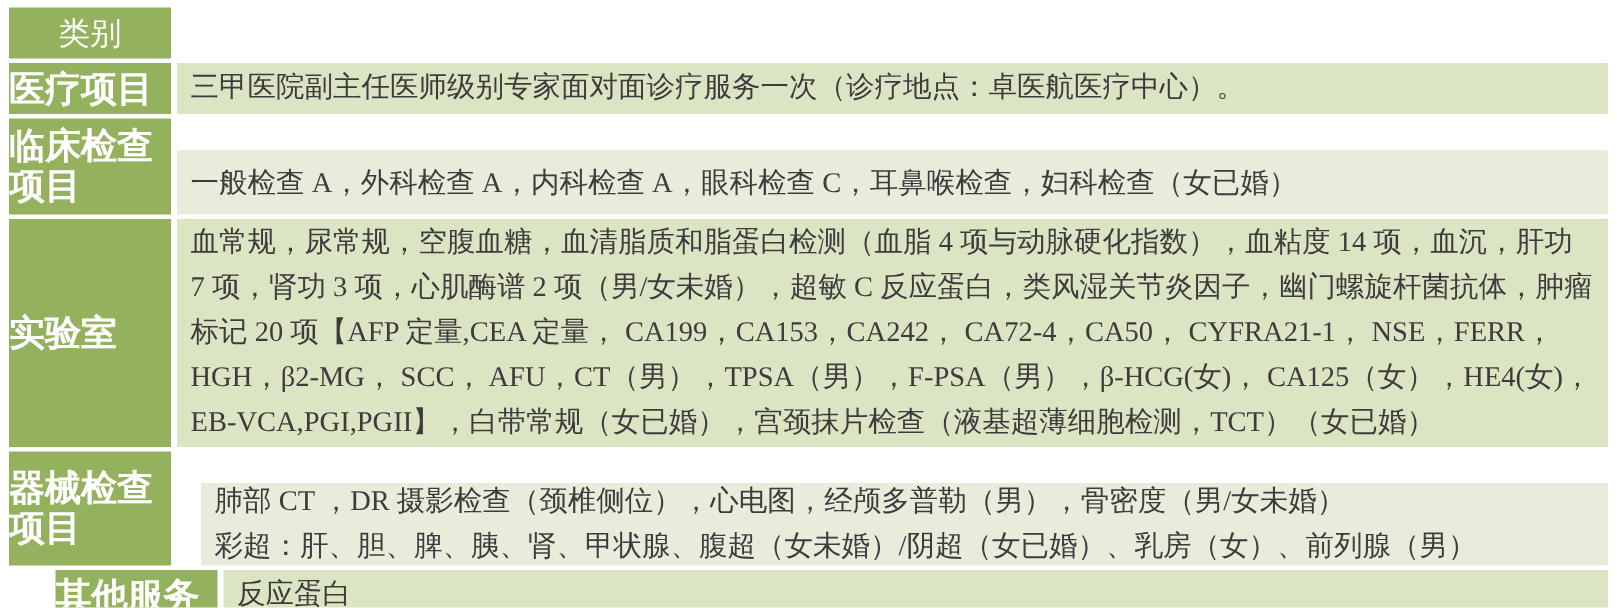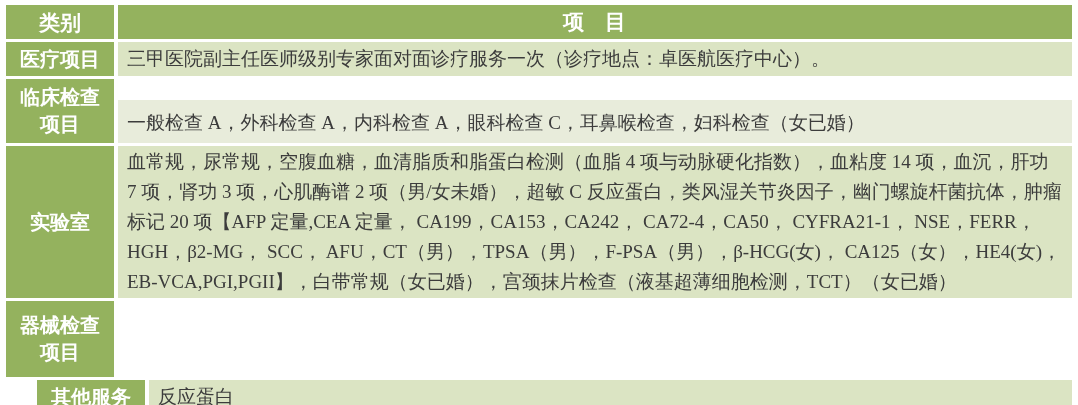--- a/index.html
+++ b/index.html
@@ -9,54 +9,53 @@
   }
   .table{
     position:absolute;left:6px;top:5px;width:1066px;
     display:flex;flex-direction:column;row-gap:3px;
     padding-bottom:2px;border-bottom:2px solid var(--edge,#cfcfcf);
   }
   .row{display:flex;column-gap:4px;}
   .cat{
     width:108px;flex:0 0 108px;
     background:var(--green,#94b25e);color:var(--header-text,#fff);
-    font-weight:bold;font-size:20px;line-height:27px;
-    display:flex;flex-direction:column;justify-content:center;align-items:center;
+    font-weight:bold;font-size:24px;line-height:27px;
+    display:flex;flex-direction:column;justify-content:center;align-items:flex-start;
     text-align:center;
   }
   .content{
     flex:1;min-width:0;
     color:var(--text,#3c3c3c);
     font-family:"Liberation Serif","DejaVu Serif",serif;
     font-size:19px;line-height:30px;
     display:flex;flex-direction:column;justify-content:center;
     padding:2px 10px 2px 9px;box-sizing:border-box;
   }
   .header-row .cell{
     background:var(--green,#94b25e);color:var(--header-text,#fff);
-    font-weight:bold;font-size:21px;
+    font-weight:normal;font-size:21px;
     display:flex;align-items:center;justify-content:center;
   }
   .bg-a{background:var(--bg-a,#dbe4c3);}
   .bg-b{background:var(--bg-b,#e8ecdb);margin-top:21px;}
   .h-header{height:34px;}
   .h-r0{height:34px;}
   .h-r1{height:64px;}
   .h-r2{height:152px;}
   .h-r3{height:76px;gap:20px;}
   .h-r4{height:34px;margin-left:31px;}
 </style>
 </head>
 <body>
 
 <div class="table">
 
   <div class="row header-row h-header">
     <div class="cell cat">类别</div>
-    <div class="cell content" style="flex-direction:row;">项　目</div>
   </div>
 
   <div class="row h-r0">
     <div class="cat">
       <span>医疗项目</span>
     </div>
     <div class="content bg-a">
       <div>三甲医院副主任医师级别专家面对面诊疗服务一次（诊疗地点：卓医航医疗中心）。</div>
     </div>
   </div>
@@ -78,20 +77,24 @@
     <div class="content bg-a">
       <div>血常规，尿常规，空腹血糖，血清脂质和脂蛋白检测（血脂 4 项与动脉硬化指数），血粘度 14 项，血沉，肝功 7 项，肾功 3 项，心肌酶谱 2 项（男/女未婚），超敏 C 反应蛋白，类风湿关节炎因子，幽门螺旋杆菌抗体，肿瘤标记 20 项【AFP 定量,CEA 定量， CA199，CA153，CA242， CA72-4，CA50， CYFRA21-1， NSE，FERR， HGH，β2-MG， SCC， AFU，CT（男），TPSA（男），F-PSA（男），β-HCG(女)， CA125（女），HE4(女)，EB-VCA,PGI,PGII】，白带常规（女已婚），宫颈抹片检查（液基超薄细胞检测，TCT）（女已婚）</div>
     </div>
   </div>
 
   <div class="row h-r3">
     <div class="cat">
       <span>器械检查</span>
       <span>项目</span>
     </div>
+    <div class="content bg-b">
+      <div>肺部 CT ，DR 摄影检查（颈椎侧位），心电图，经颅多普勒（男），骨密度（男/女未婚）</div>
+      <div>彩超：肝、胆、脾、胰、肾、甲状腺、腹超（女未婚）/阴超（女已婚）、乳房（女）、前列腺（男）</div>
+    </div>
   </div>
 
   <div class="row h-r4">
     <div class="cat">
       <span>其他服务</span>
     </div>
     <div class="content bg-a">
       <div>反应蛋白</div>
     </div>
   </div>

